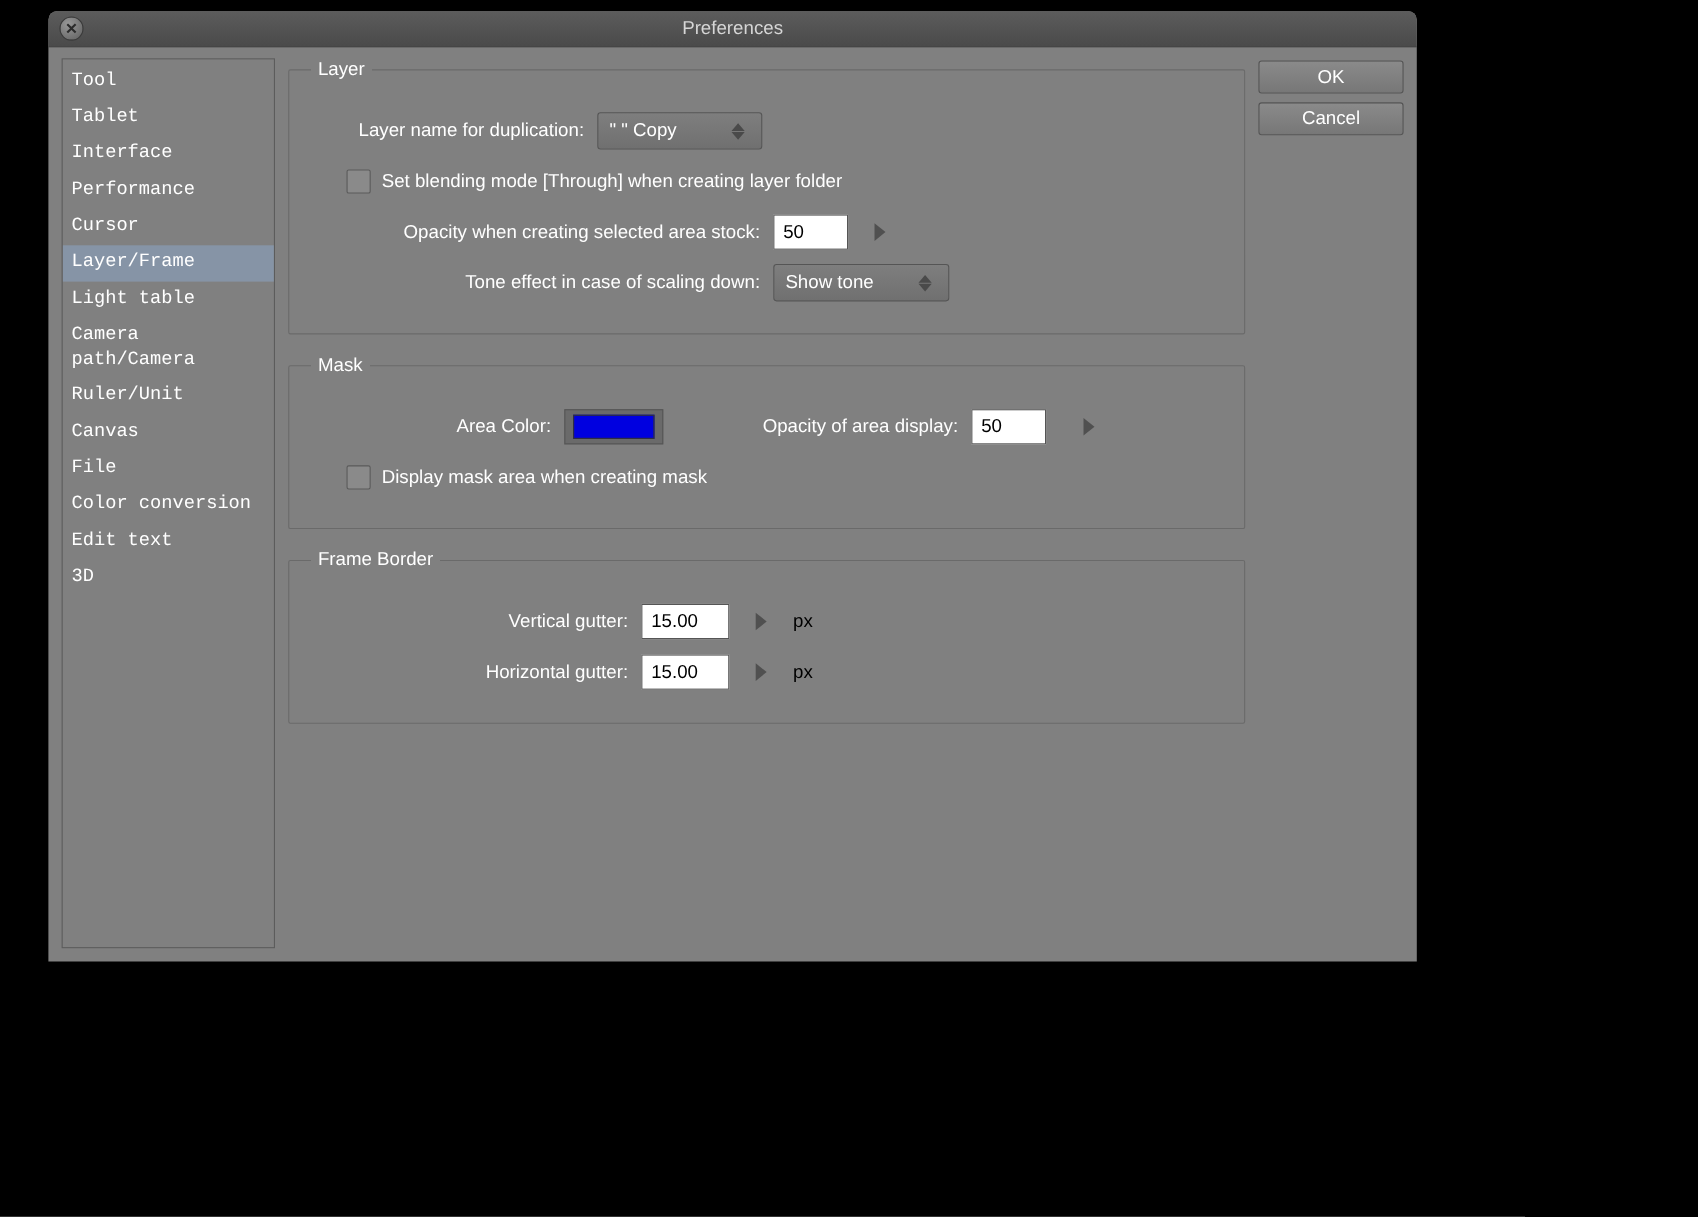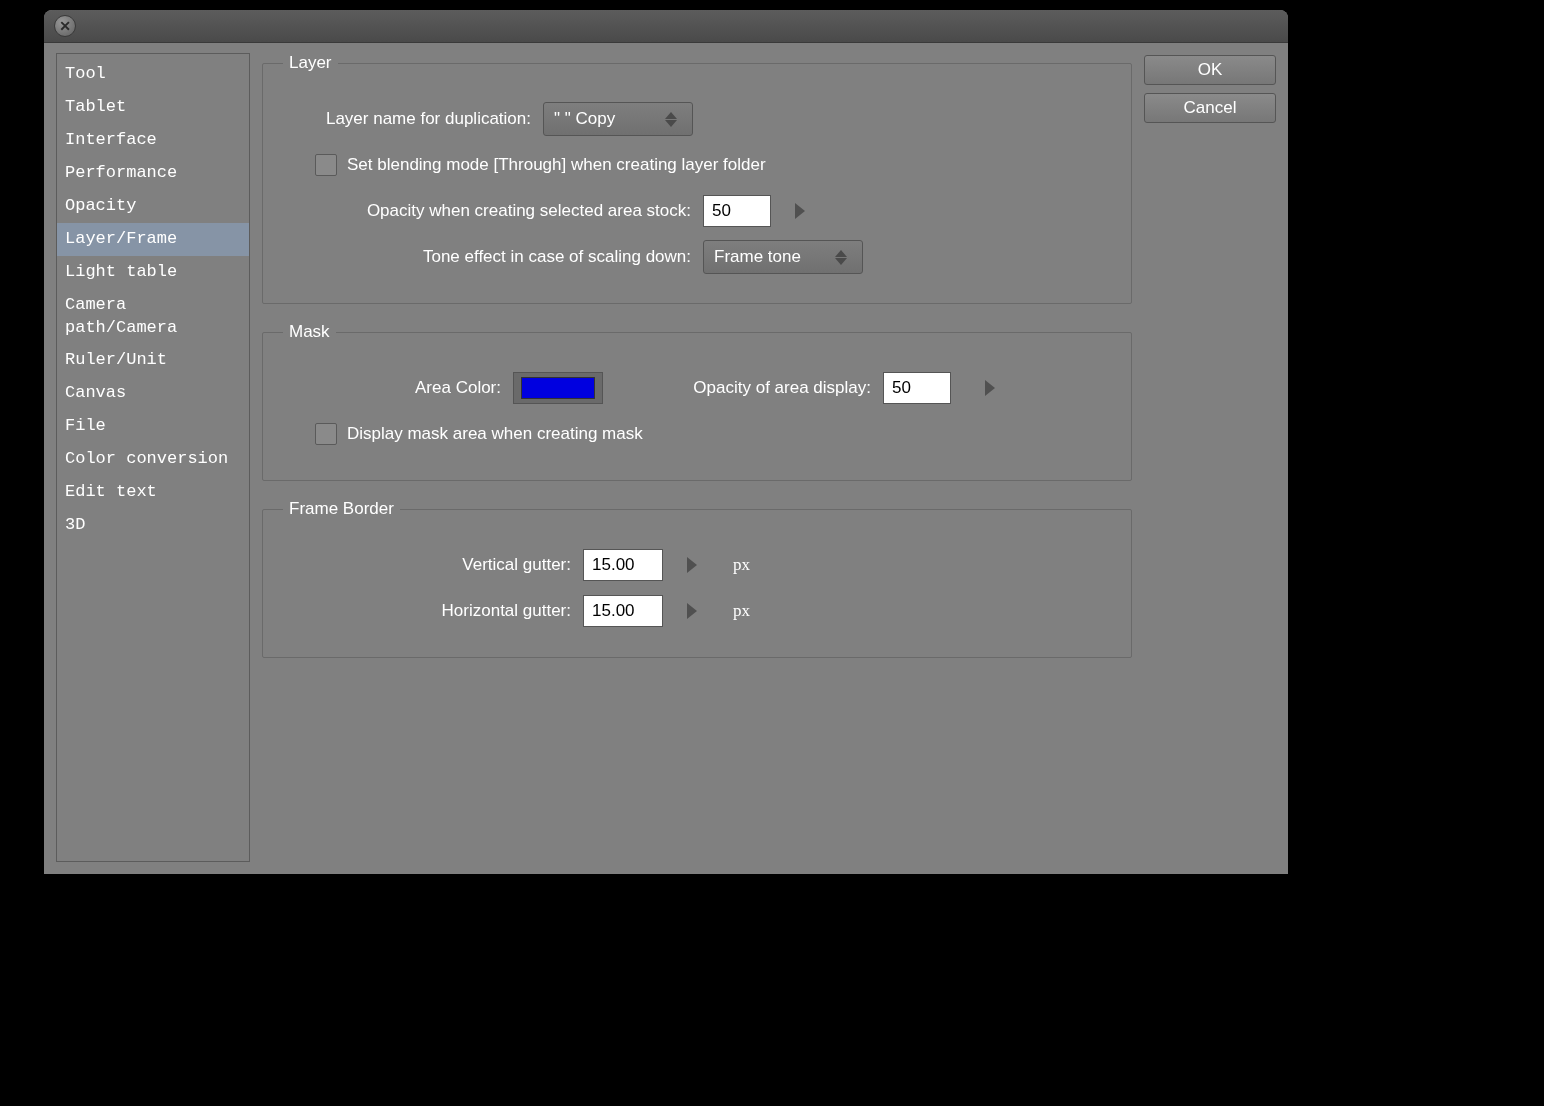--- a/index.html
+++ b/index.html
@@ -158,23 +158,22 @@
     width: 90px; height: 32px;
     background: #6a6a6a;
     border: 1px solid #555;
     display:flex;align-items:center;justify-content:center;
   }
   .swatch-inner {
     width: 74px; height: 22px;
     border: 1px solid #333;
   }
   .unit {
-    margin-left: 36px;
-    color:#ffffff;
-    font-family:Liberation Serif, serif;
+    margin-left: 24px;
+    color:#000000;
   }
   .buttons {
     width: 132px;
     display:flex;flex-direction:column;gap:8px;padding-top:2px;
   }
   .btn {
     height: 30px;
     background: linear-gradient(#8a8a8a,#777);
     border: 1px solid #555;
     border-radius: 3px;
@@ -183,28 +182,29 @@
     display:flex;align-items:center;justify-content:center;
   }
   .check-row { padding-left: 32px; }
 </style>
 </head>
 <body>
 
 <div class="window">
   <div class="titlebar">
     <div class="close-btn">✕</div>
+    <div class="title">Preferences</div>
   </div>
   <div class="content">
     <div class="sidebar" id="sidebar">
         <div class="sidebar-item">Tool</div>
         <div class="sidebar-item">Tablet</div>
         <div class="sidebar-item">Interface</div>
         <div class="sidebar-item">Performance</div>
-        <div class="sidebar-item">Opacity</div>
+        <div class="sidebar-item">Cursor</div>
         <div class="sidebar-item selected">Layer/Frame</div>
         <div class="sidebar-item">Light table</div>
         <div class="sidebar-item">Camera path/Camera</div>
         <div class="sidebar-item">Ruler/Unit</div>
         <div class="sidebar-item">Canvas</div>
         <div class="sidebar-item">File</div>
         <div class="sidebar-item">Color conversion</div>
         <div class="sidebar-item">Edit text</div>
         <div class="sidebar-item">3D</div>
       </div>
@@ -232,21 +232,21 @@
 
         <div class="row">
           <div class="label-col w420">Opacity when creating selected area stock:</div>
           <input class="text-input" value="50" style="">
           <span class="play-tri"></span>
         </div>
 
         <div class="row">
           <div class="label-col w420">Tone effect in case of scaling down:</div>
           <div class="dropdown" style="min-width:160px;">
-            <span>Frame tone</span>
+            <span>Show tone</span>
             <span class="spin">
                 <span class="tri-up"></span>
                 <span class="tri-down"></span>
               </span>
           </div>
         </div>
       </fieldset>
 
       <fieldset>
         <legend>Mask</legend>

